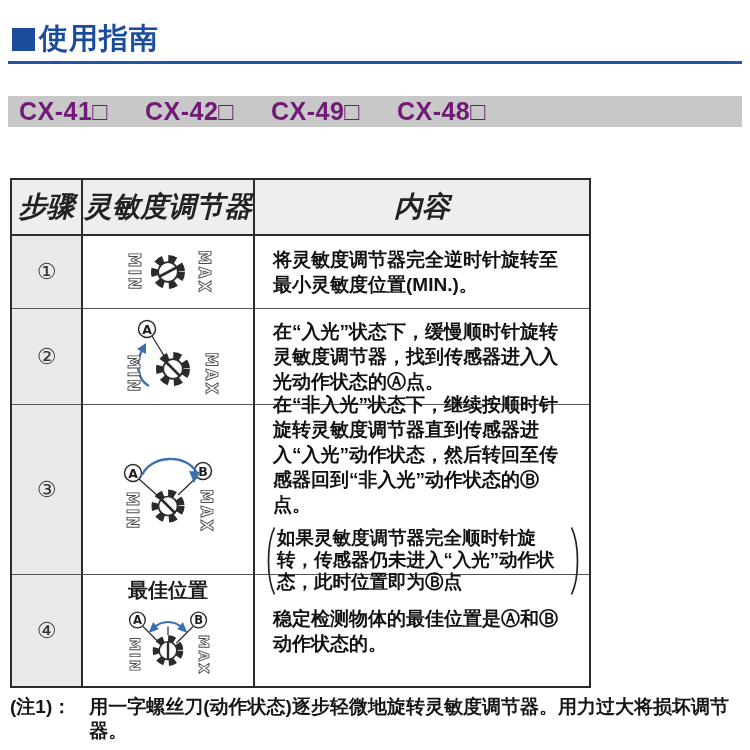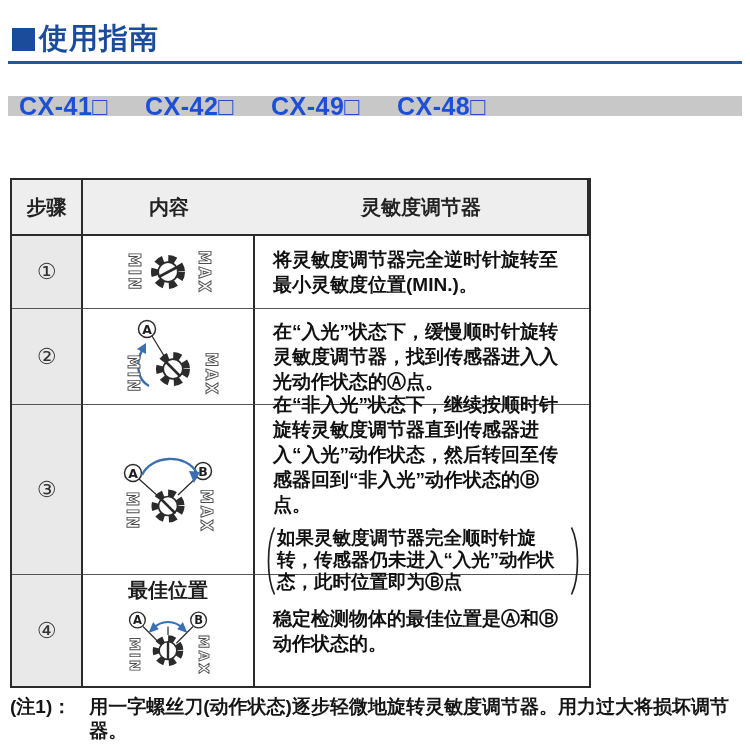--- a/index.html
+++ b/index.html
@@ -11,35 +11,35 @@
   }
   .page { position:relative; width:750px; height:750px; background:#fff; overflow:hidden; }
 
   
   .sec-title { position:absolute; left:12px; top:19px; display:flex; align-items:center; gap:4px;
     color:#1b4c9c; font-size:29px; font-weight:bold; letter-spacing:1px; }
   .sq { width:23px; height:23px; background:#1b4c9c; flex:0 0 auto; }
   .rule { position:absolute; left:8px; right:8px; top:61px; height:3px; background:#2257a8; }
 
   
-  .banner { position:absolute; left:8px; right:8px; top:96px; height:20px; background:#c8c8c8;
+  .banner { position:absolute; left:8px; right:8px; top:96px; height:31px; background:#c8c8c8;
     display:flex; align-items:center; gap:37px; padding-left:11px;
-    font-size:25px; font-weight:bold; color:#1d4ed8; letter-spacing:0.5px; }
+    font-size:25px; font-weight:bold; color:#701a75; letter-spacing:0.5px; }
   .subtitle { position:absolute; left:11px; top:131px; font-size:22px; font-weight:bold; color:#2d63ae; }
 
   
   .tbl { position:absolute; left:10px; top:178px; width:581px; border:2px solid #2b2b2b;
     display:grid; grid-template-columns:71px 172px 334px;
     grid-template-rows:56px 73px 96px 170px 111px; background:#fff; }
   .cell { border-right:2px solid #2b2b2b; border-bottom:1px solid #555;
     display:flex; align-items:center; justify-content:center; }
   .cell.last-col { border-right:none; }
   .cell.last-row { border-bottom:none; }
-  .head { background:#eeeeee; font-size:20px; font-weight:bold; color:#222;
-    border-bottom:2px solid #2b2b2b; }
+  .head { background:#eeeeee; font-size:28px; font-weight:bold; color:#222;
+    border-bottom:2px solid #2b2b2b;font-style:italic; }
   .step { background:#e9e9e9; font-size:22px; color:#333; }
   .dialcell { flex-direction:column; padding:2px 0; }
   .dial-title { font-size:20px; font-weight:bold; color:#1d1d1d; margin-bottom:4px; }
   .content { justify-content:center; align-items:flex-start; flex-direction:column;
     padding:5px 8px 5px 10px; font-size:19px; line-height:25px; font-weight:600; color:#111; }
   .content p { margin:8px; }
   .paren-block { display:flex; align-items:flex-start; margin-top:1px; }
   .paren-block .ptext { font-size:18.5px; line-height:22px; padding:1px 1px; }
   .paren-svg { width:11px; flex:0 0 auto; }
 
@@ -76,22 +76,22 @@
   <div class="banner">
     <span>CX-41□</span>
     <span>CX-42□</span>
     <span>CX-49□</span>
     <span>CX-48□</span>
   </div>
 
   <div class="tbl">
 
     <div class="cell head">步骤</div>
+    <div class="cell head">灵敏度调节器</div>
     <div class="cell head last-col">内容</div>
-    <div class="cell head">灵敏度调节器</div>
 
     <div class="cell step">①</div>
     <div class="cell dialcell">
       <svg width="150" height="66" viewBox="0 0 150 66">
         <circle class="knob-ring" cx="75" cy="33" r="13.5" stroke-dasharray="7.5,5.2"></circle>
         <circle class="knob-face" cx="75" cy="33" r="9.8"></circle>
         <line class="slot" x1="66.5" y1="37.5" x2="83.5" y2="28.5"></line>
         <text class="minmax" x="41" y="38" transform="rotate(90 41 33)">MIN</text>
         <text class="minmax" x="111" y="38" transform="rotate(90 111 33)">MAX</text>
       </svg>

